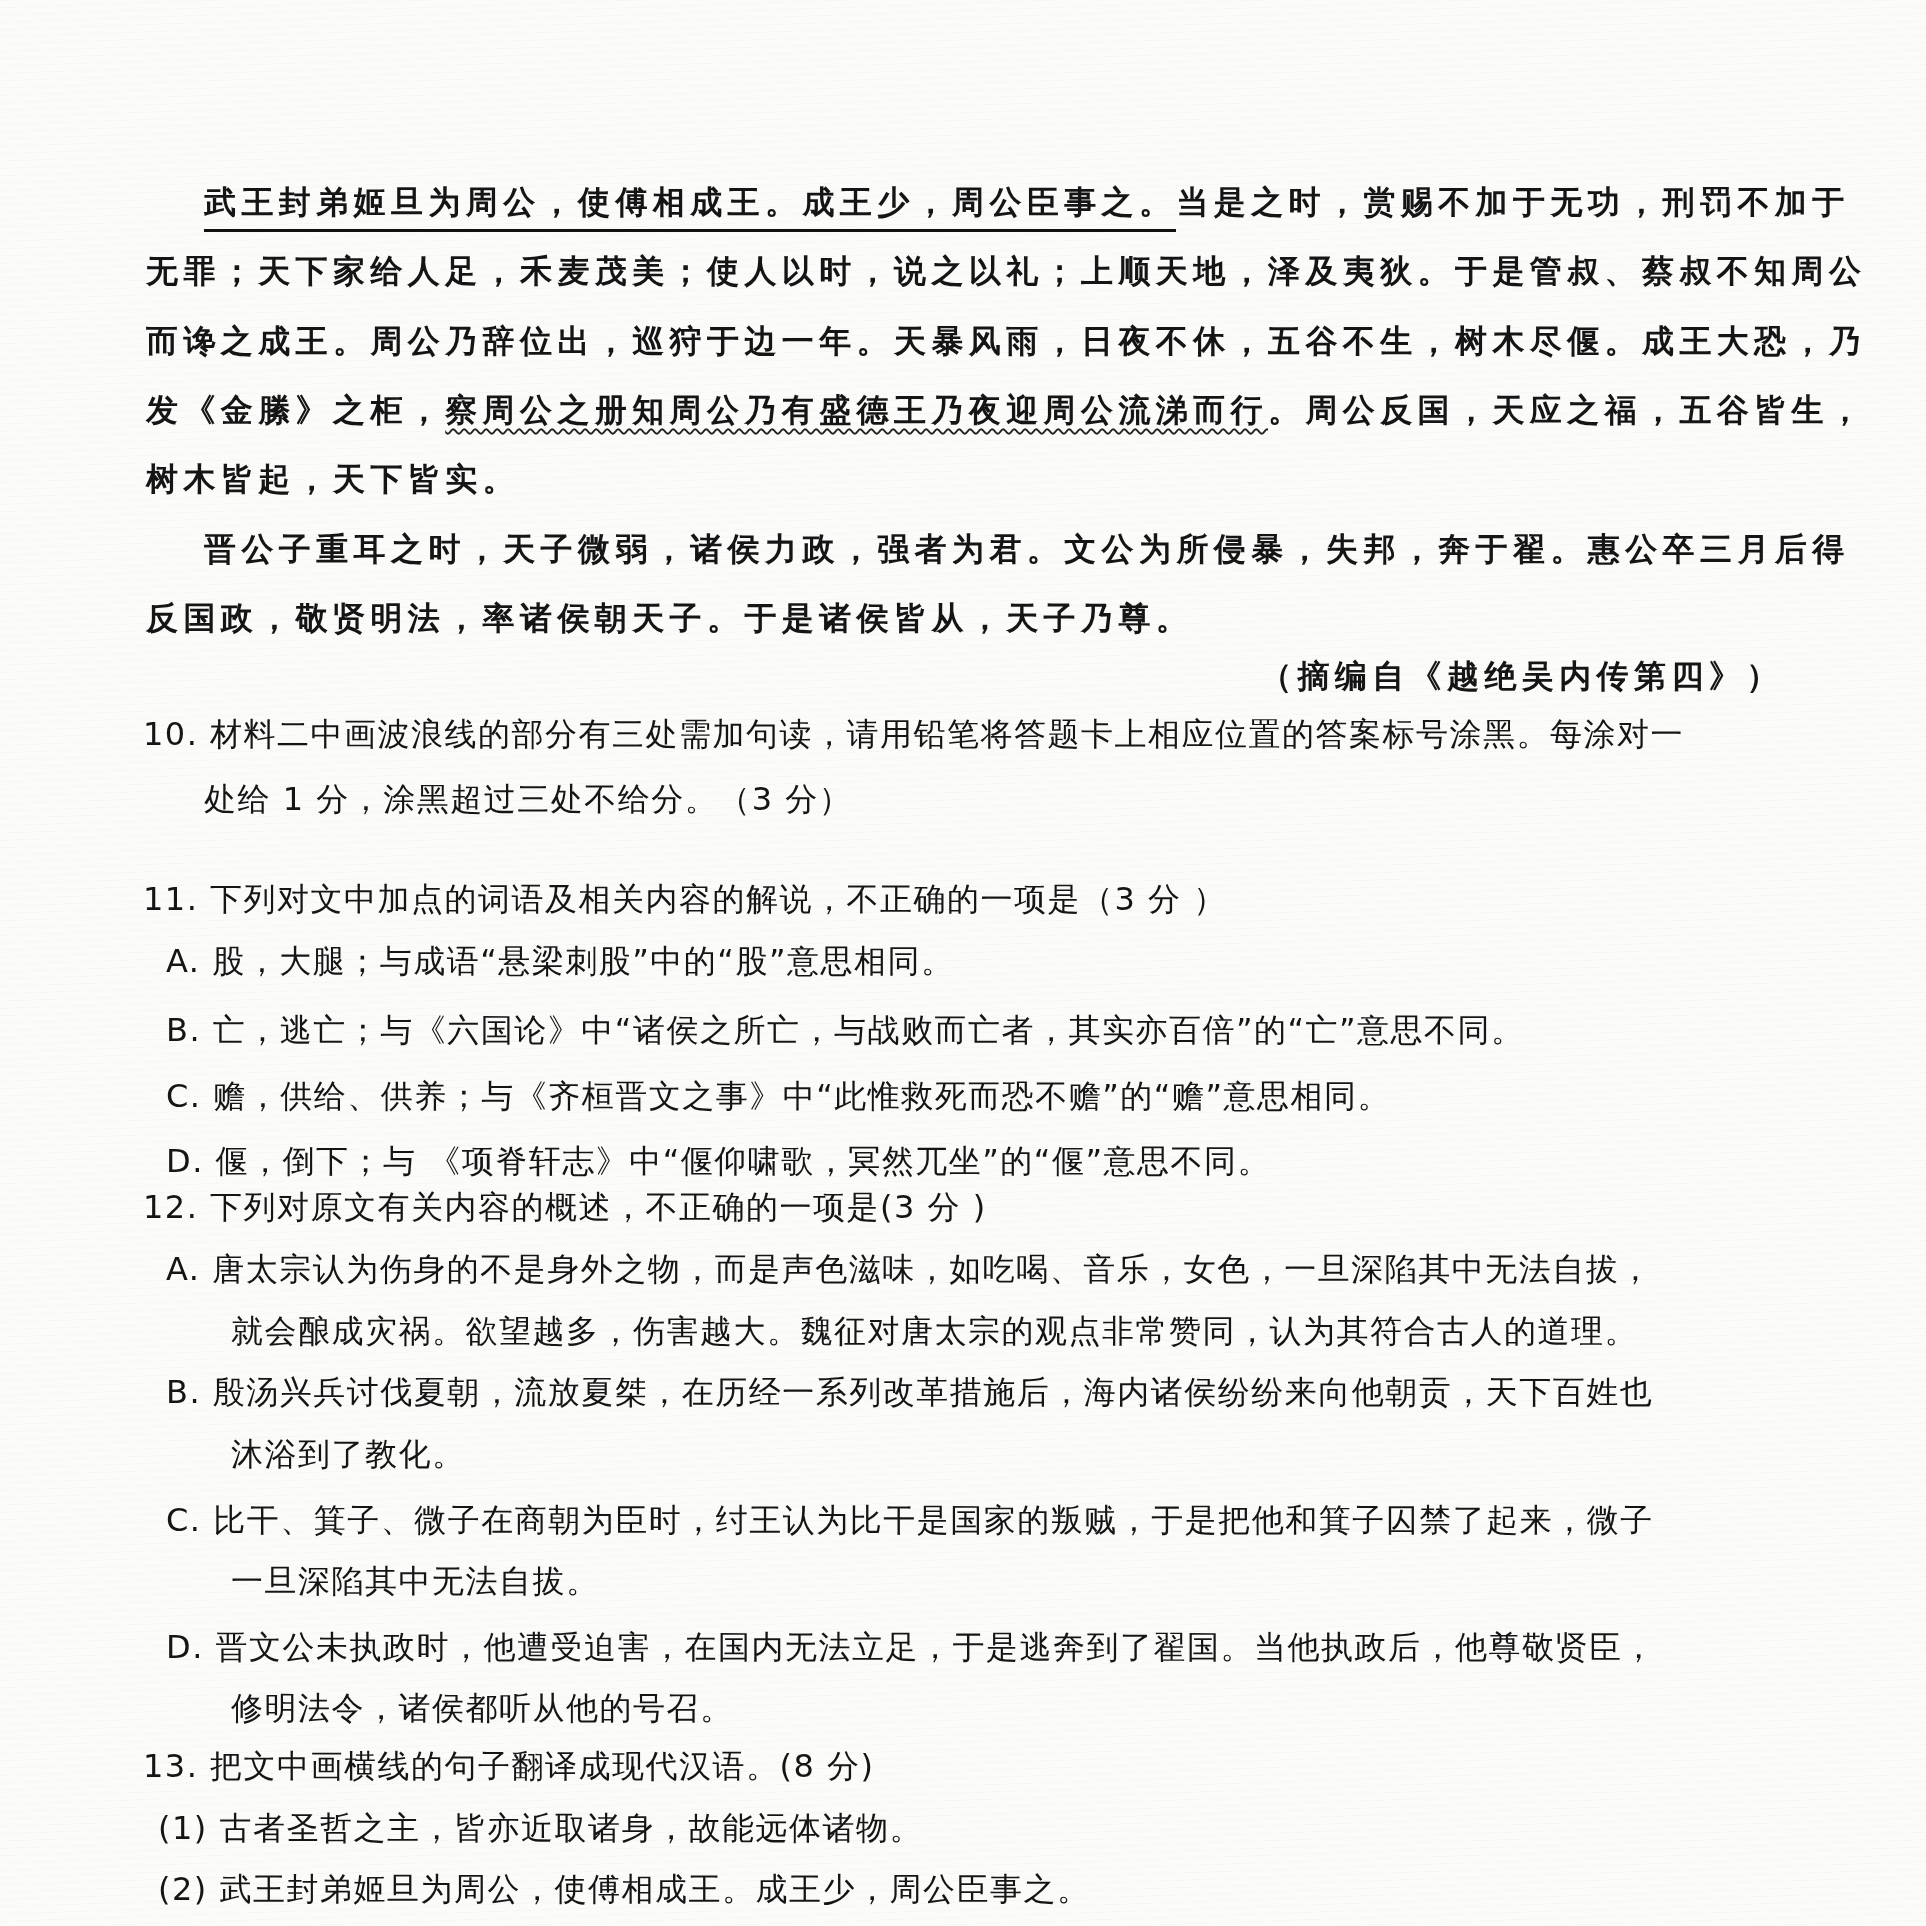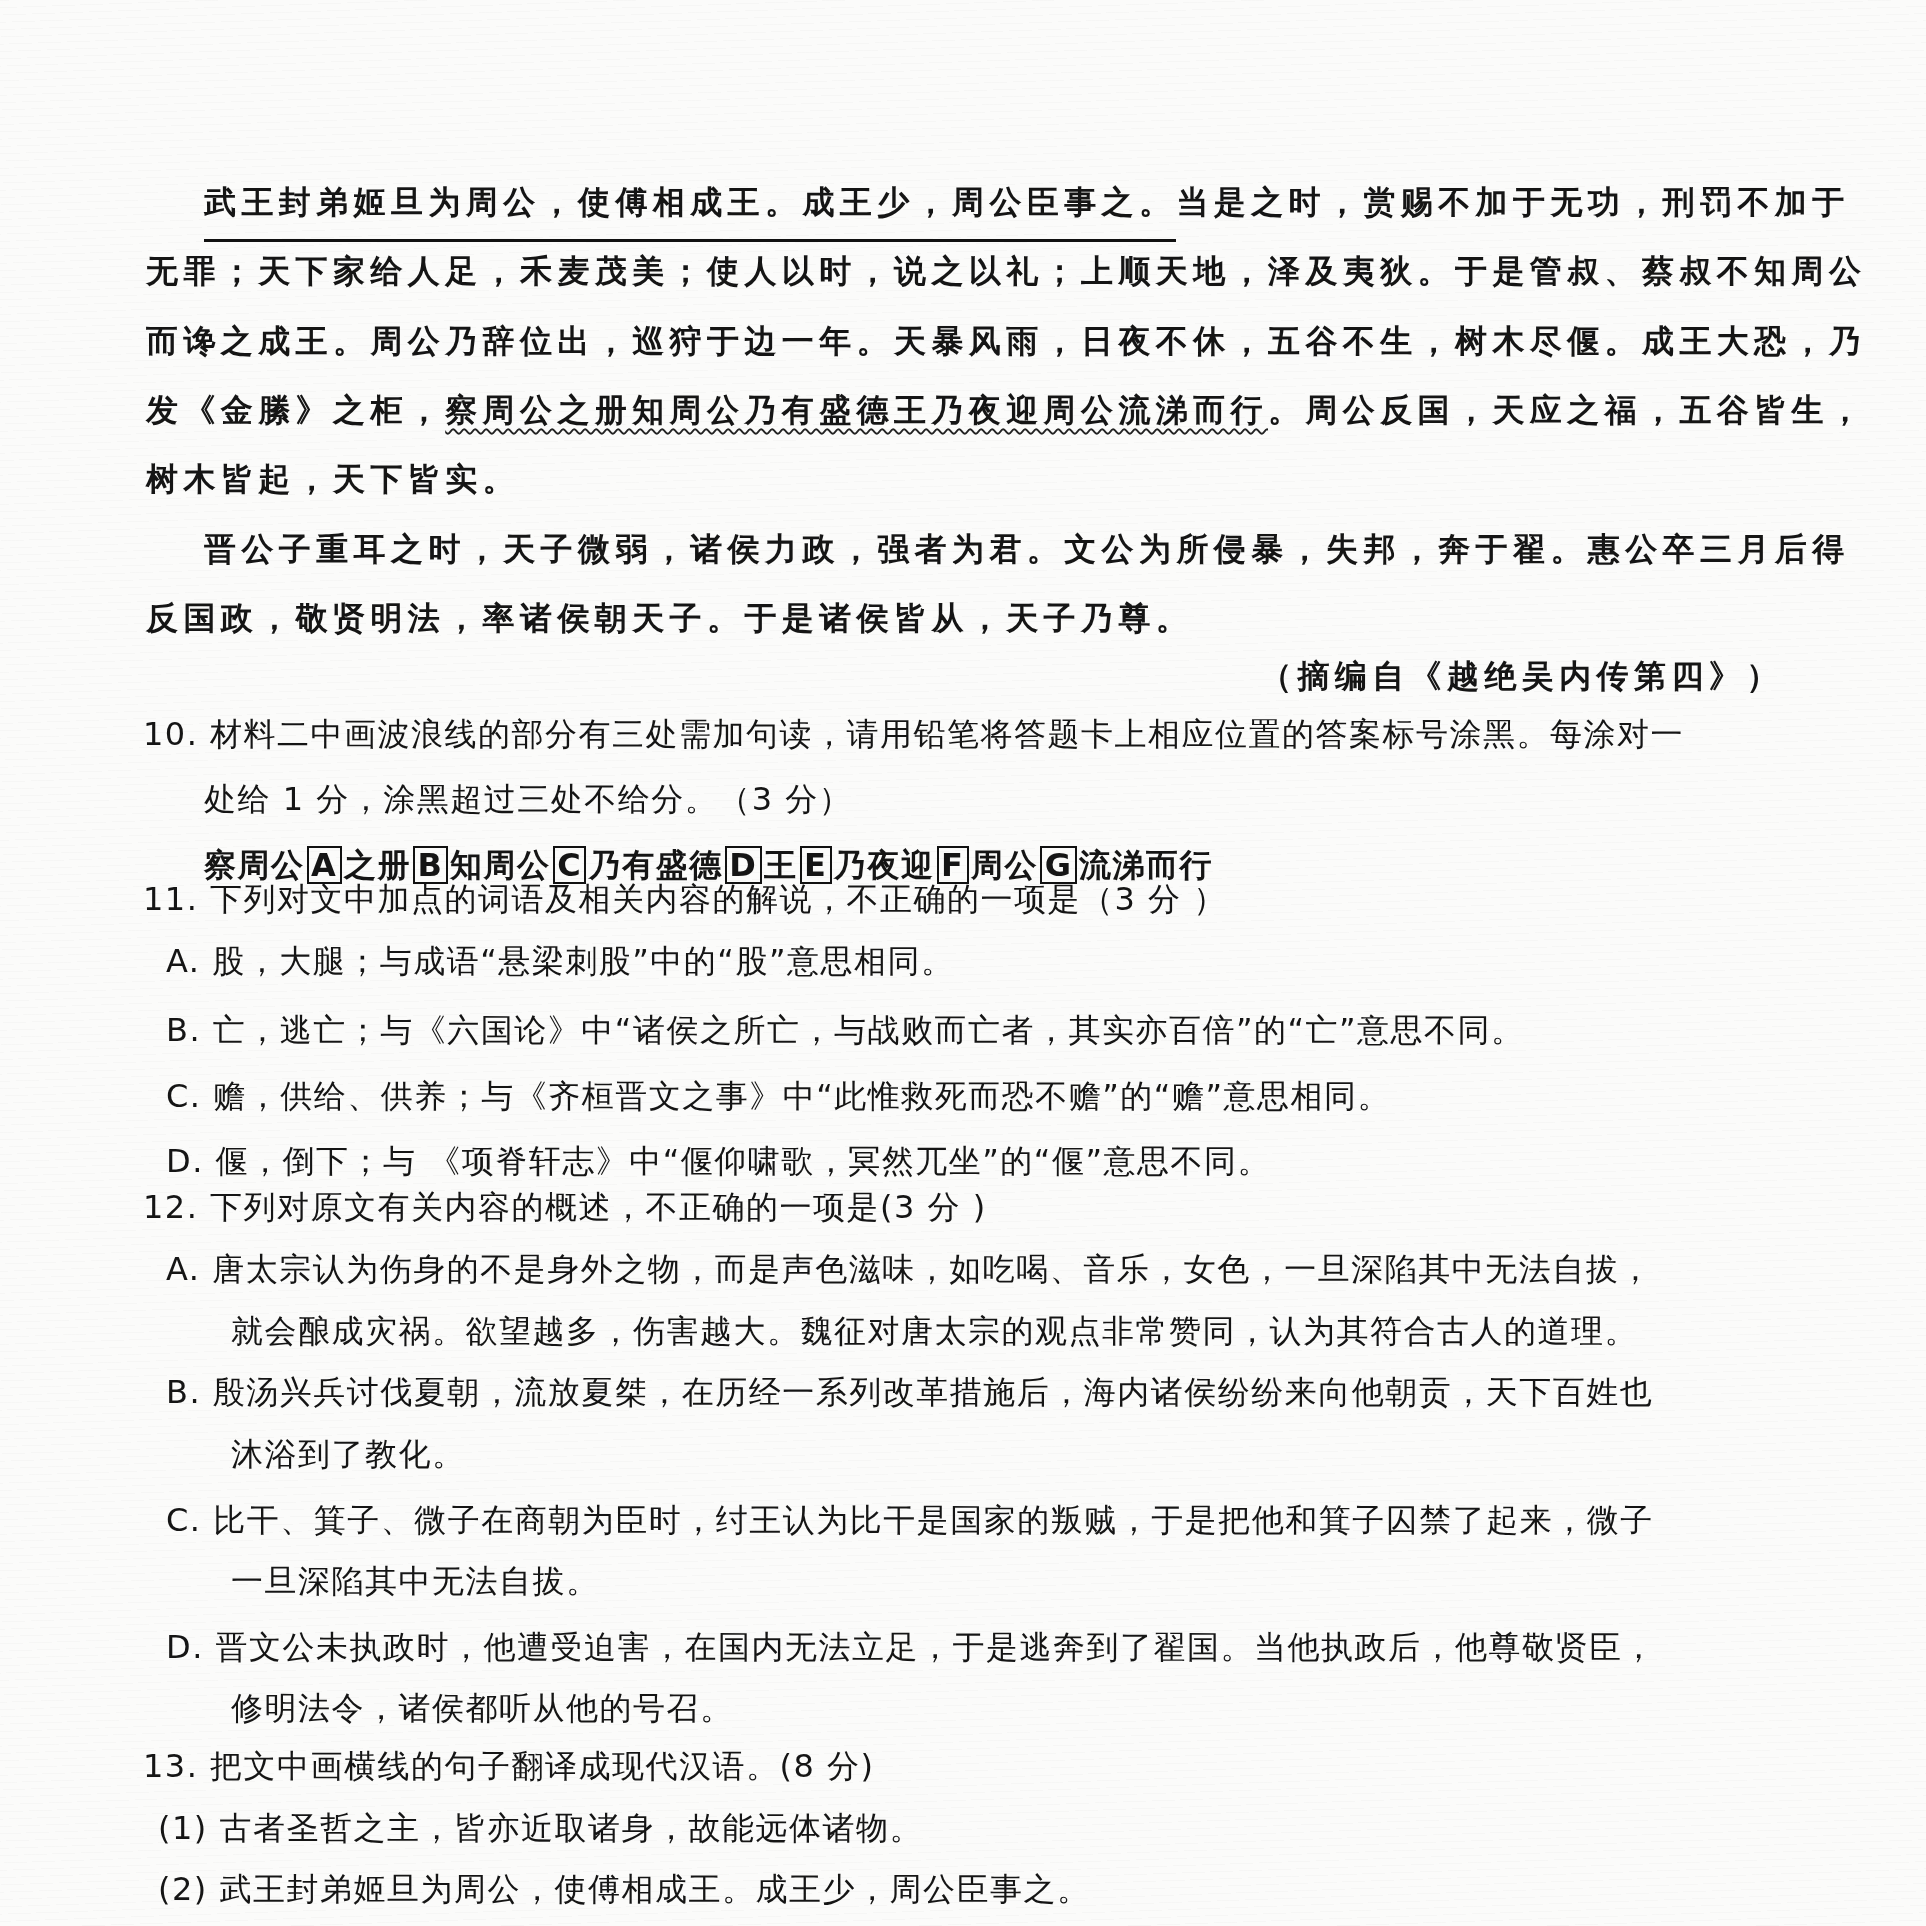--- a/index.html
+++ b/index.html
@@ -19,21 +19,21 @@
   }
   .line {
     position: absolute;
     white-space: nowrap;
     font-size: 32px;
     line-height: 42px;
     letter-spacing: 2.3px;
   }
   .mat { font-family: "DejaVu Serif", serif; font-weight: bold; letter-spacing: 5.4px; }
   .q { font-family: "DejaVu Sans", "Liberation Sans", sans-serif; letter-spacing: 1.5px; }
-  .u-solid { border-bottom: 3.5px solid #111; padding-bottom: 18px; }
+  .u-solid { border-bottom: 3.5px solid #111; padding-bottom: 8px; }
   .u-wave {
     text-decoration: underline wavy #222;
     text-decoration-thickness: 1.5px;
     text-underline-offset: 7px;
   }
   .box {
     display: inline-block;
     border: 2.3px solid #111;
     padding: 0 2.3px;
     margin: 0 2.3px;
@@ -55,23 +55,20 @@
     <span>发《金縢》之柜，</span><span class="u-wave">察周公之册知周公乃有盛德王乃夜迎周公流涕而行</span><span>。周公反国，天应之福，五谷皆生，</span>
   </div>
   <div class="line mat" style="left:146px; top:458px;">树木皆起，天下皆实。</div>
 
   <div class="line mat" style="left:204px; top:528px;">晋公子重耳之时，天子微弱，诸侯力政，强者为君。文公为所侵暴，失邦，奔于翟。惠公卒三月后得</div>
   <div class="line mat" style="left:146px; top:597px;">反国政，敬贤明法，率诸侯朝天子。于是诸侯皆从，天子乃尊。</div>
   <div class="line mat" style="left:1260px; top:655px;">（摘编自《越绝吴内传第四》）</div>
 
   <div class="line q" style="left:143px; top:713px;">10.  材料二中画波浪线的部分有三处需加句读，请用铅笔将答题卡上相应位置的答案标号涂黑。每涂对一</div>
   <div class="line q" style="left:204px; top:778px;">处给 1 分，涂黑超过三处不给分。（3 分）</div>
-  <div class="line mat" style="left:204px; top:844px; letter-spacing:1.5px;">
-    <span>察周公</span><span class="box">A</span><span>之册</span><span class="box">B</span><span>知周公</span><span class="box">C</span><span>乃有盛德</span><span class="box">D</span><span>王</span><span class="box">E</span><span>乃夜迎</span><span class="box">F</span><span>周公</span><span class="box">G</span><span>流涕而行</span>
-  </div>
 
   <div class="line q" style="left:143px; top:878px;">11.  下列对文中加点的词语及相关内容的解说，不正确的一项是（3 分 ）</div>
   <div class="line q" style="left:166px; top:940px;text-align:right;">A. 股，大腿；与成语“悬梁刺股”中的“股”意思相同。</div>
   <div class="line q" style="left:166px; top:1009px;">B. 亡，逃亡；与《六国论》中“诸侯之所亡，与战败而亡者，其实亦百倍”的“亡”意思不同。</div>
   <div class="line q" style="left:166px; top:1075px;">C. 赡，供给、供养；与《齐桓晋文之事》中“此惟救死而恐不赡”的“赡”意思相同。</div>
   <div class="line q" style="left:166px; top:1140px;">D. 偃，倒下；与 《项脊轩志》中“偃仰啸歌，冥然兀坐”的“偃”意思不同。</div>
 
   <div class="line q" style="left:143px; top:1186px;">12.  下列对原文有关内容的概述，不正确的一项是(3 分 )</div>
   <div class="line q" style="left:166px; top:1248px;">A. 唐太宗认为伤身的不是身外之物，而是声色滋味，如吃喝、音乐，女色，一旦深陷其中无法自拔，</div>
   <div class="line q" style="left:231px; top:1310px;">就会酿成灾祸。欲望越多，伤害越大。魏征对唐太宗的观点非常赞同，认为其符合古人的道理。</div>

